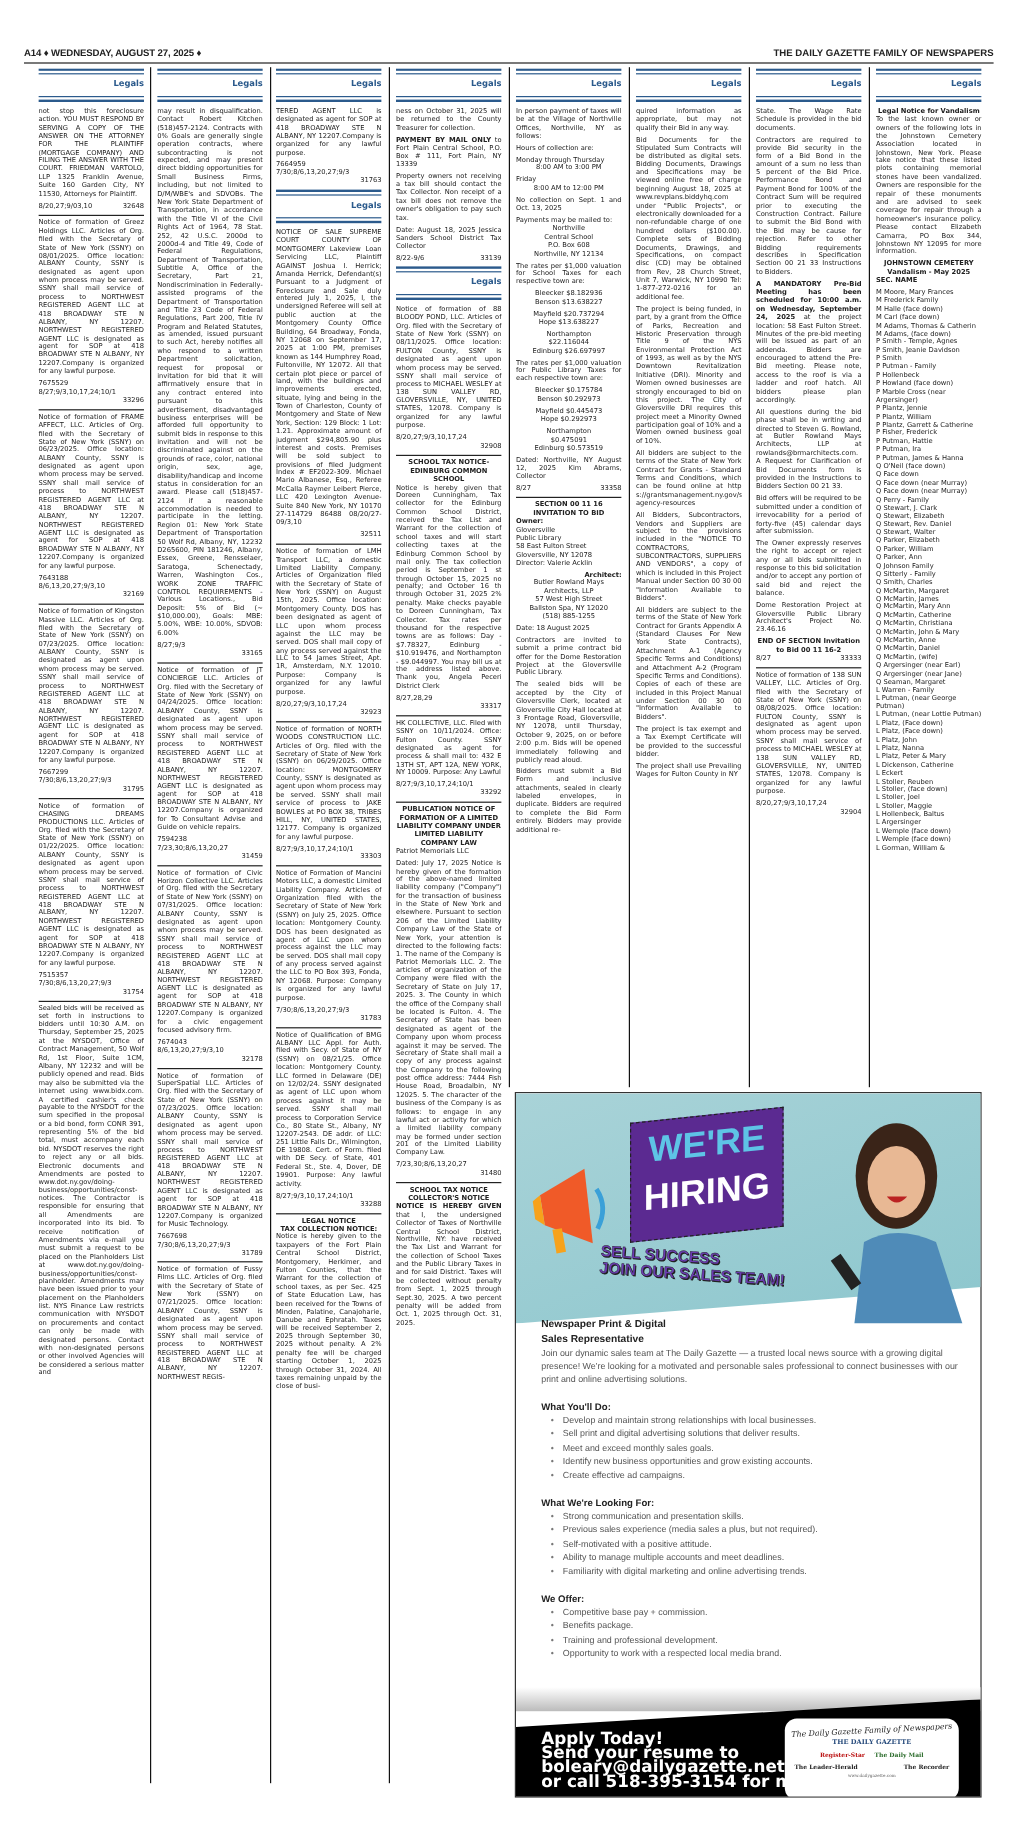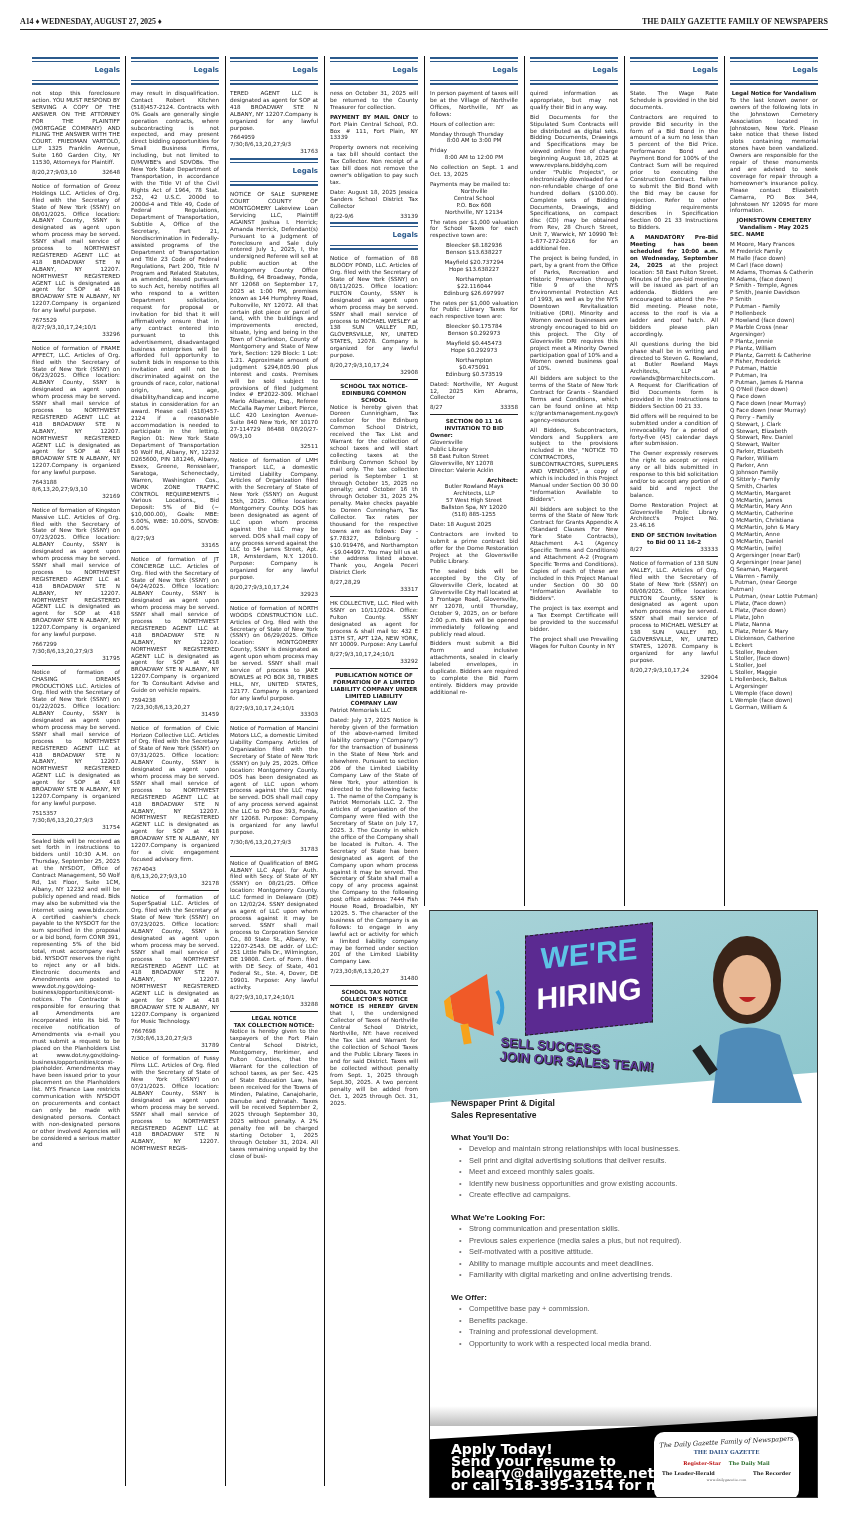--- a/index.html
+++ b/index.html
@@ -1,18 +1,18 @@
 <!DOCTYPE html>
 <html><head>
 <meta charset="utf-8">
 <style>
 *{box-sizing:border-box;margin:0;padding:0}
 html,body{width:847px;height:1522px;background:#fff;overflow:hidden}
 body{font-family:"DejaVu Sans",sans-serif;color:#222;position:relative}
-.masthead{position:absolute;left:20px;top:13px;width:808px;height:17px;border-bottom:1.2px solid #222;font-family:Liberation Serif, serif;font-weight:bold;font-size:8px;color:#222}
+.masthead{position:absolute;left:20px;top:36px;width:808px;height:17px;border-bottom:1.2px solid #222;font-family:Liberation Sans, sans-serif;font-weight:bold;font-size:8px;color:#222}
 .masthead .l{position:absolute;left:0;top:4px;letter-spacing:-0.1px}
 .masthead .c{position:absolute;left:0;right:0;top:4px;text-align:center}
 .masthead .r{position:absolute;right:0;top:4px}
 .col{position:absolute;top:57px;width:88px;font-size:5.6px;line-height:6.9px;text-align:justify;overflow:hidden}
 .sep{position:absolute;top:56px;width:1px;background:#111}
 .hdr{border-top:2px solid #2b5a8c;border-bottom:2px solid #2b5a8c;position:relative;height:28px;margin-bottom:5px}
 .hdr::before{content:"";position:absolute;left:0;right:0;top:2px;height:1px;background:#2b5a8c}
 .hdr::after{content:"";position:absolute;left:0;right:0;bottom:2px;height:1px;background:#2b5a8c}
 .hdr span{display:block;text-align:right;color:#2b5a8c;font-weight:bold;font-size:7px;line-height:22px}
 .notice{margin-bottom:3px}
@@ -447,20 +447,21 @@
   <svg class="person" viewBox="0 0 120 178">
     <ellipse cx="55" cy="55" rx="34" ry="44" fill="#3a2418"></ellipse>
     <ellipse cx="55" cy="60" rx="24" ry="30" fill="#e8b894"></ellipse>
     <path d="M47 72 Q55 82 64 72" fill="#b22"></path>
     <path d="M20 178 L28 110 Q55 95 88 110 L110 178 Z" fill="#4f8bb8"></path>
     <rect x="8" y="120" width="10" height="30" fill="#222" transform="rotate(-35 13 135)"></rect>
   </svg>
   <div class="ad-body">
     <div class="ad-title">Newspaper Print &amp; Digital</div>
     <div class="ad-title">Sales Representative</div>
+    <div class="ad-intro">Join our dynamic sales team at The Daily Gazette — a trusted local news source with a growing digital presence! We're looking for a motivated and personable sales professional to connect businesses with our print and online advertising solutions.</div>
     <div class="ad-h">What You'll Do:</div>
     <ul class="ad-ul">
       <li>Develop and maintain strong relationships with local businesses.</li>
       <li>Sell print and digital advertising solutions that deliver results.</li>
       <li>Meet and exceed monthly sales goals.</li>
       <li>Identify new business opportunities and grow existing accounts.</li>
       <li>Create effective ad campaigns.</li>
     </ul>
     <div class="ad-h">What We're Looking For:</div>
     <ul class="ad-ul">

